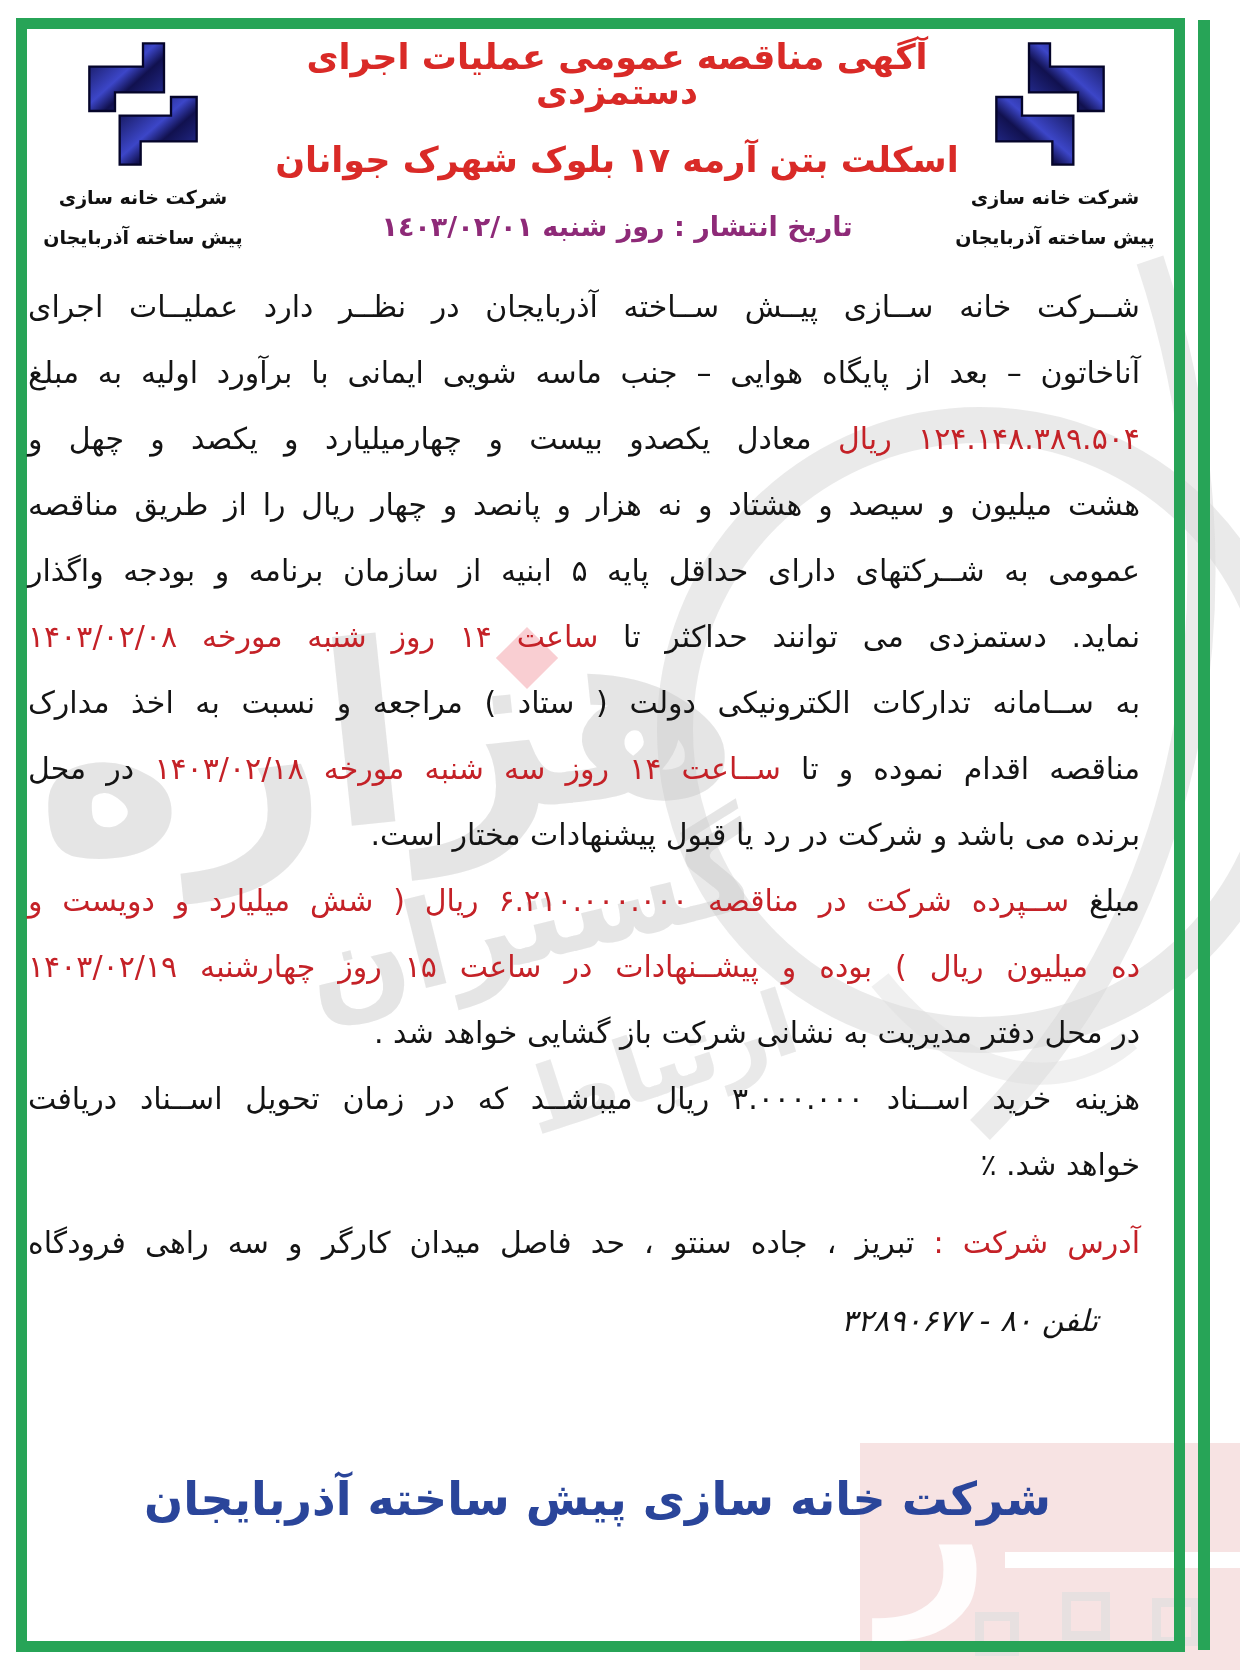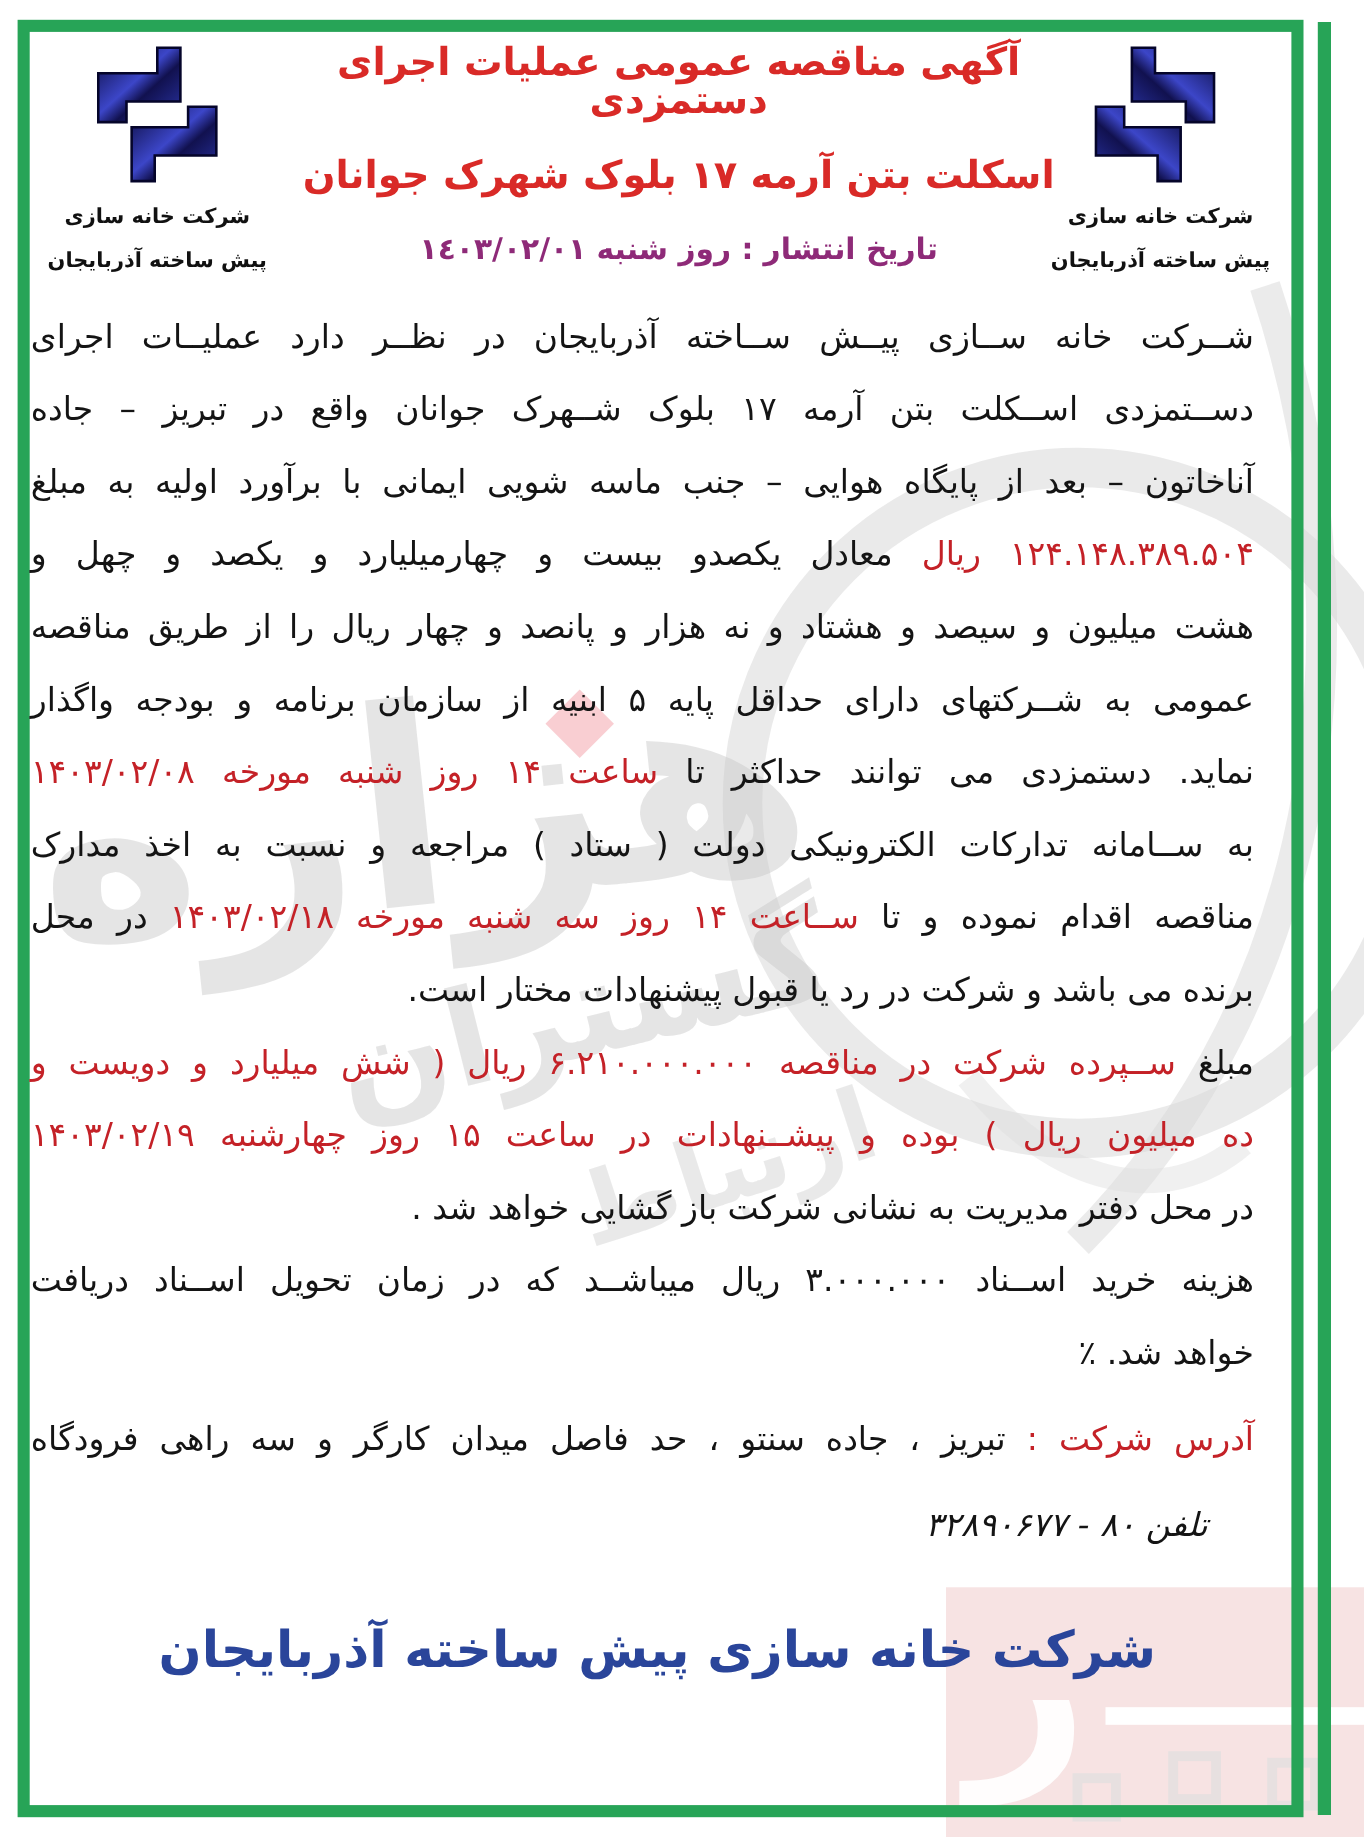--- a/index.html
+++ b/index.html
@@ -111,21 +111,20 @@
 <div class="logo-caption cap-l2-right">پیش ساخته آذربایجان</div>
 
 <div class="title-wrap">
   <div class="title-line">آگهی مناقصه عمومی عملیات اجرای دستمزدی</div>
   <div class="title-line">اسکلت بتن آرمه ۱۷ بلوک شهرک جوانان</div>
   <div class="pub-date">تاریخ انتشار : روز شنبه ۱٤۰۳/۰۲/۰۱</div>
 </div>
 
 <div class="body-text">
     <div class="bline"><span>شــرکت خانه ســازی پیــش ســاخته آذربایجان در نظــر دارد عملیــات اجرای</span></div>
-    <div class="bline"><span>دســتمزدی اســکلت بتن آرمه ۱۷ بلوک شــهرک جوانان واقع در تبریز – جاده</span></div>
     <div class="bline"><span>آناخاتون – بعد از پایگاه هوایی – جنب ماسه شویی ایمانی با برآورد اولیه به مبلغ</span></div>
     <div class="bline"><span class="red">۱۲۴.۱۴۸.۳۸۹.۵۰۴ ریال </span><span>معادل یکصدو بیست و چهارمیلیارد و یکصد و چهل و</span></div>
     <div class="bline"><span>هشت میلیون و سیصد و هشتاد و نه هزار و پانصد و چهار ریال را از طریق مناقصه</span></div>
     <div class="bline"><span>عمومی به شــرکتهای دارای حداقل پایه ۵ ابنیه از سازمان برنامه و بودجه واگذار</span></div>
     <div class="bline"><span>نماید. دستمزدی می توانند حداکثر تا </span><span class="red">ساعت ۱۴ روز شنبه مورخه ۱۴۰۳/۰۲/۰۸</span></div>
     <div class="bline"><span>به ســامانه تدارکات الکترونیکی دولت ( ستاد ) مراجعه و نسبت به اخذ مدارک</span></div>
     <div class="bline"><span>مناقصه اقدام نموده و تا </span><span class="red">ســاعت ۱۴ روز سه شنبه مورخه ۱۴۰۳/۰۲/۱۸</span><span> در محل</span></div>
     <div class="bline right"><span>برنده می باشد و شرکت در رد یا قبول پیشنهادات مختار است.</span></div>
     <div class="bline"><span>مبلغ </span><span class="red">ســپرده شرکت در مناقصه ۶.۲۱۰.۰۰۰.۰۰۰ ریال ( شش میلیارد و دویست و</span></div>
     <div class="bline"><span class="red">ده میلیون ریال ) بوده و پیشــنهادات در ساعت ۱۵ روز چهارشنبه ۱۴۰۳/۰۲/۱۹</span></div>

